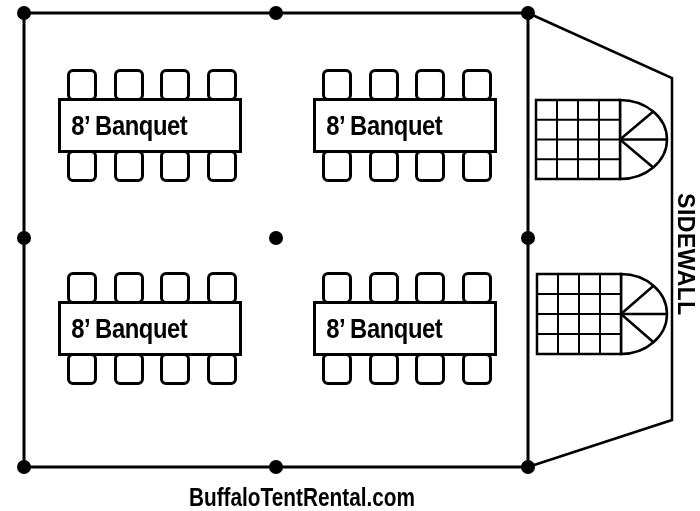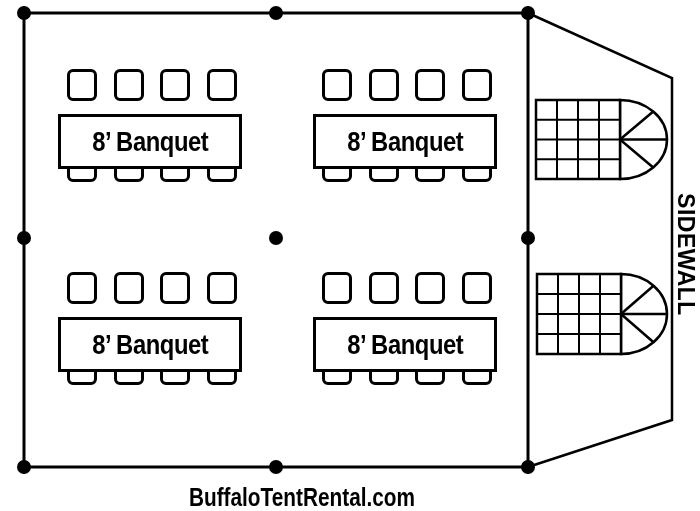--- a/index.html
+++ b/index.html
@@ -29,22 +29,21 @@
     z-index: 1;
   }
   .btable {
     position: absolute;
     box-sizing: border-box;
     border: 3px solid #000000;
     background: #ffffff;
     z-index: 2;
     display: flex;
     align-items: center;
-    justify-content: center;
-    margin-top: 16px;
+    justify-content: flex-start;
   }
   .btable-label {
     font-weight: bold;
     font-size: 28px;
     color: #000000;
     letter-spacing: -0.5px;
     transform: scaleX(0.85);
     transform-origin: center;
     white-space: nowrap;
   }

